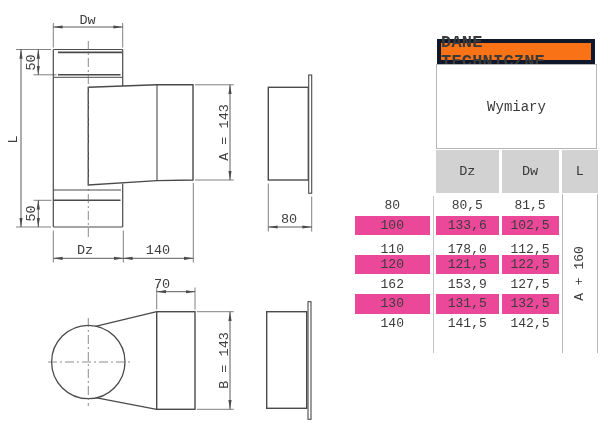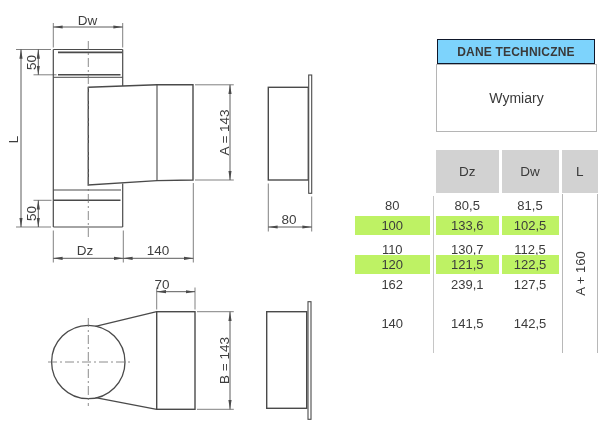--- a/index.html
+++ b/index.html
@@ -1,38 +1,38 @@
 <!DOCTYPE html>
 <html><head>
 <meta charset="utf-8">
 <style>
   html,body { margin:0; padding:0; background:#fff; }
   .stage {
     position:relative; width:600px; height:423px; background:#ffffff;
-    font-family:Liberation Sans, sans-serif; overflow:hidden;
+    font-family:Liberation Mono, monospace; overflow:hidden;
     color:#3c3c3c;
   }
   .stage svg { position:absolute; left:0; top:0; }
 
   
   .dim-label {
     position:absolute; font-size:13.5px; color:#3e3e3e;
     text-align:center; line-height:15px; height:15px; white-space:nowrap;
   }
   .rot { transform:rotate(-90deg); transform-origin:center center; }
 
   
   .t-title {
     position:absolute; left:437px; top:39px; width:158px; height:25px;
-    background:#7dd3fc; border:1px solid #0f172a; box-sizing:border-box;
-    font-size:12px; font-weight:600; color:#3a3a3a;
+    background:#f97316; border:4px solid #0f172a; box-sizing:border-box;
+    font-size:17px; font-weight:600; color:#3a3a3a;
     display:flex; align-items:center; justify-content:center; letter-spacing:0.2px;
   }
   .t-group {
-    position:absolute; left:436px; top:64px; width:161px; height:68px;
+    position:absolute; left:436px; top:64px; width:161px; height:85px;
     background:#ffffff; border:1px solid #b5b5b5; box-sizing:border-box;
     font-size:14px; color:#3a3a3a;
     display:flex; align-items:center; justify-content:center;
   }
   .t-colhead {
     position:absolute; top:150px; height:43px; background:#d2d2d2;
     font-size:13.5px; color:#3a3a3a;
     display:flex; align-items:center; justify-content:center;
   }
   .t-colhead.dz { left:436px; width:62.5px; }
@@ -46,21 +46,21 @@
 
   .t-row {
     position:absolute; left:355px; width:242px; height:19.6px;
     display:grid; grid-template-columns:74.5px 6.5px 62.5px 3px 57px 3.5px 35px;
     font-size:13px; color:#3c3c3c;
   }
   .t-row .cell {
     display:flex; align-items:center; justify-content:center;
     background:transparent;
   }
-  .t-row.striped .cell { background:#bef264; }
+  .t-row.striped .cell { background:#ec4899; }
 
   .t-lmerged {
     position:absolute; left:562px; top:193.5px; width:35.5px; height:159.5px;
     background:#ffffff; border-left:1px solid #b8b8b8; border-right:1px solid #b8b8b8;
     box-sizing:border-box; display:flex; align-items:center; justify-content:center;
   }
   .t-lmerged span {
     display:block; transform:rotate(-90deg); white-space:nowrap;
     font-size:13px; color:#3a3a3a;
   }
@@ -168,41 +168,50 @@
       <div></div>
     <div class="cell">133,6</div>
       <div></div>
     <div class="cell">102,5</div>
       <div></div>
       <div></div>
   </div>
   <div class="t-row" style="top:240px;">
     <div class="cell">110</div>
       <div></div>
-    <div class="cell">130,7</div>
+    <div class="cell">178,0</div>
       <div></div>
     <div class="cell">112,5</div>
       <div></div>
       <div></div>
   </div>
   <div class="t-row striped" style="top:254.8px;">
     <div class="cell">120</div>
       <div></div>
     <div class="cell">121,5</div>
       <div></div>
     <div class="cell">122,5</div>
       <div></div>
       <div></div>
   </div>
   <div class="t-row" style="top:274.4px;">
     <div class="cell">162</div>
       <div></div>
-    <div class="cell">239,1</div>
+    <div class="cell">153,9</div>
       <div></div>
     <div class="cell">127,5</div>
+      <div></div>
+      <div></div>
+  </div>
+  <div class="t-row striped" style="top:294px;">
+    <div class="cell">130</div>
+      <div></div>
+    <div class="cell">131,5</div>
+      <div></div>
+    <div class="cell">132,5</div>
       <div></div>
       <div></div>
   </div>
   <div class="t-row" style="top:313.6px;">
     <div class="cell">140</div>
       <div></div>
     <div class="cell">141,5</div>
       <div></div>
     <div class="cell">142,5</div>
       <div></div>

